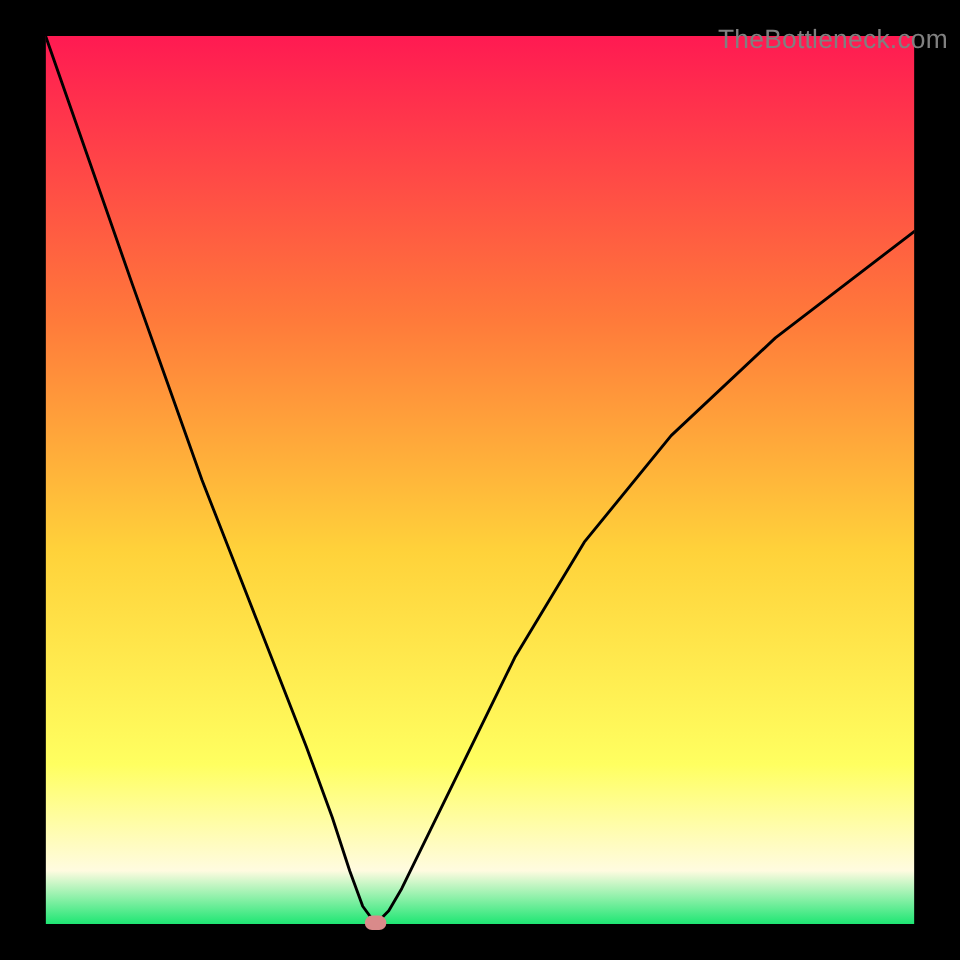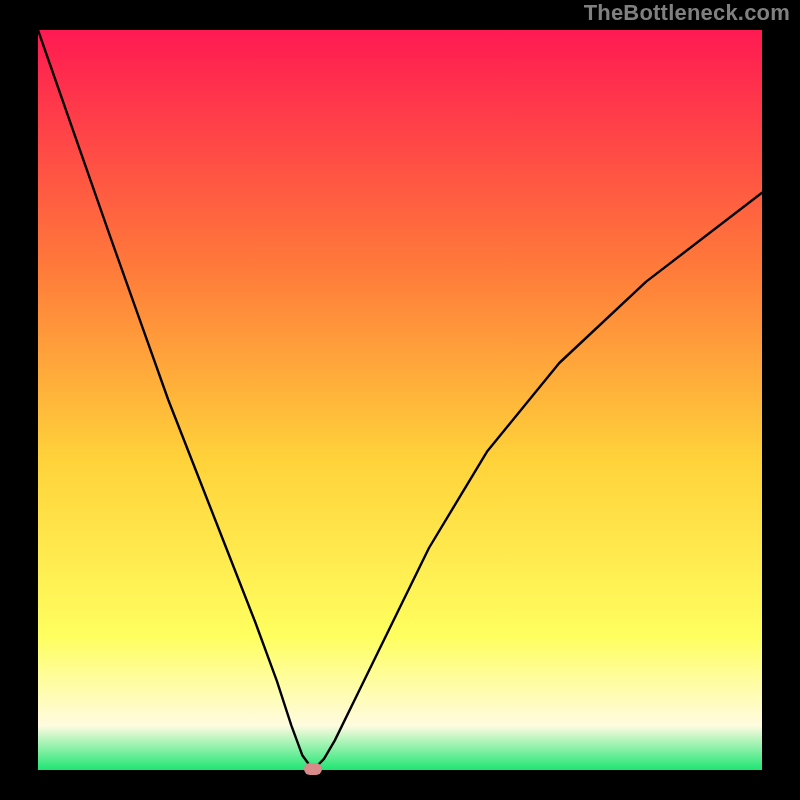--- a/index.html
+++ b/index.html
@@ -12,25 +12,25 @@
     font-family: Arial, Helvetica, sans-serif;
   }
   .frame {
     position: relative;
     width: 800px;
     height: 800px;
     background: #000;
   }
   .watermark {
     position: absolute;
-    top: 0;
+    top: 20px;
     right: 10px;
     color: #808080;
     font-size: 22px;
-    font-weight: 700;
+    font-weight: 400;
     letter-spacing: 0.2px;
     z-index: 10;
   }
   .plot-area {
     position: absolute;
     left: 38px;
     top: 30px;
     width: 724px;
     height: 740px;
   }

